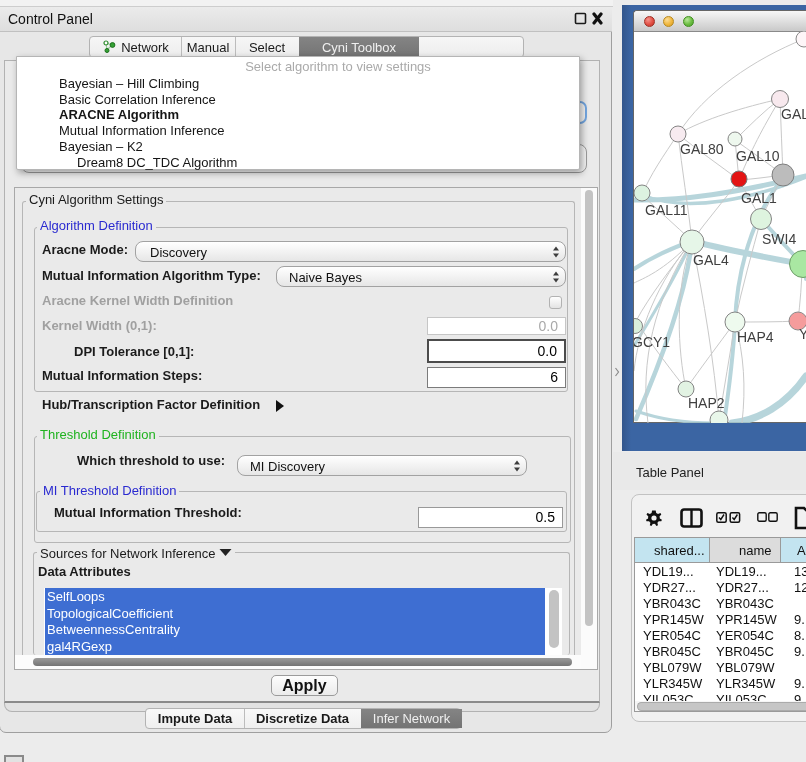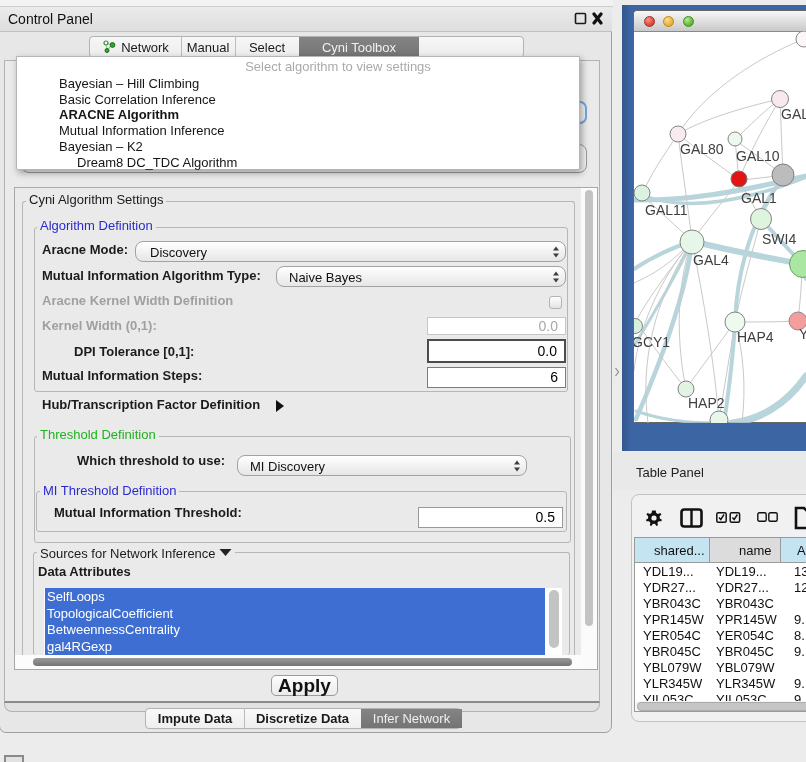--- a/index.html
+++ b/index.html
@@ -35,21 +35,21 @@
       text-align:right;padding-right:7px;}
   
   #popup{left:16px;top:56px;width:564px;height:114px;background:#fff;border:1px solid #b5b5b5;
       box-shadow:2px 3px 7px rgba(0,0,0,0.35);box-sizing:border-box;border-radius:0 0 2px 2px;}
   #popup .pi{position:absolute;left:2px;font-size:13px;color:#151515;white-space:nowrap;padding-left:40px;}
   
   .vtrack{background:#fbfbfb;}
   .thumb{position:absolute;border-radius:5px;background:#c3c3c3;}
   
   .btn{box-sizing:border-box;border:1px solid #9b9b9b;border-radius:5px;
-      background:linear-gradient(#fdfdfd,#ebebeb);font-size:19px;font-weight:bold;color:#111;
+      background:linear-gradient(#fdfdfd,#ebebeb);font-size:16px;font-weight:bold;color:#111;
       display:flex;align-items:center;justify-content:center;}
   
   #netframe{left:622px;top:5px;width:184px;height:446px;background:linear-gradient(90deg,#33568c,#3b65a3 9px);}
   #macwin{left:633px;top:10px;width:173px;height:413px;background:#fff;border:1px solid #666;
       border-right:none;border-radius:4px 0 0 0;box-sizing:border-box;}
   #mactitle{left:634px;top:11px;width:172px;height:20px;background:linear-gradient(#f7f7f7,#c9c9c9);
       border-bottom:1px solid #8a8a8a;border-radius:4px 0 0 0;}
   .tl{position:absolute;top:16px;width:11px;height:11px;border-radius:50%;box-sizing:border-box;}
   
   #tp-title{left:613px;top:452px;width:193px;height:38px;background:#e9e9e9;}

